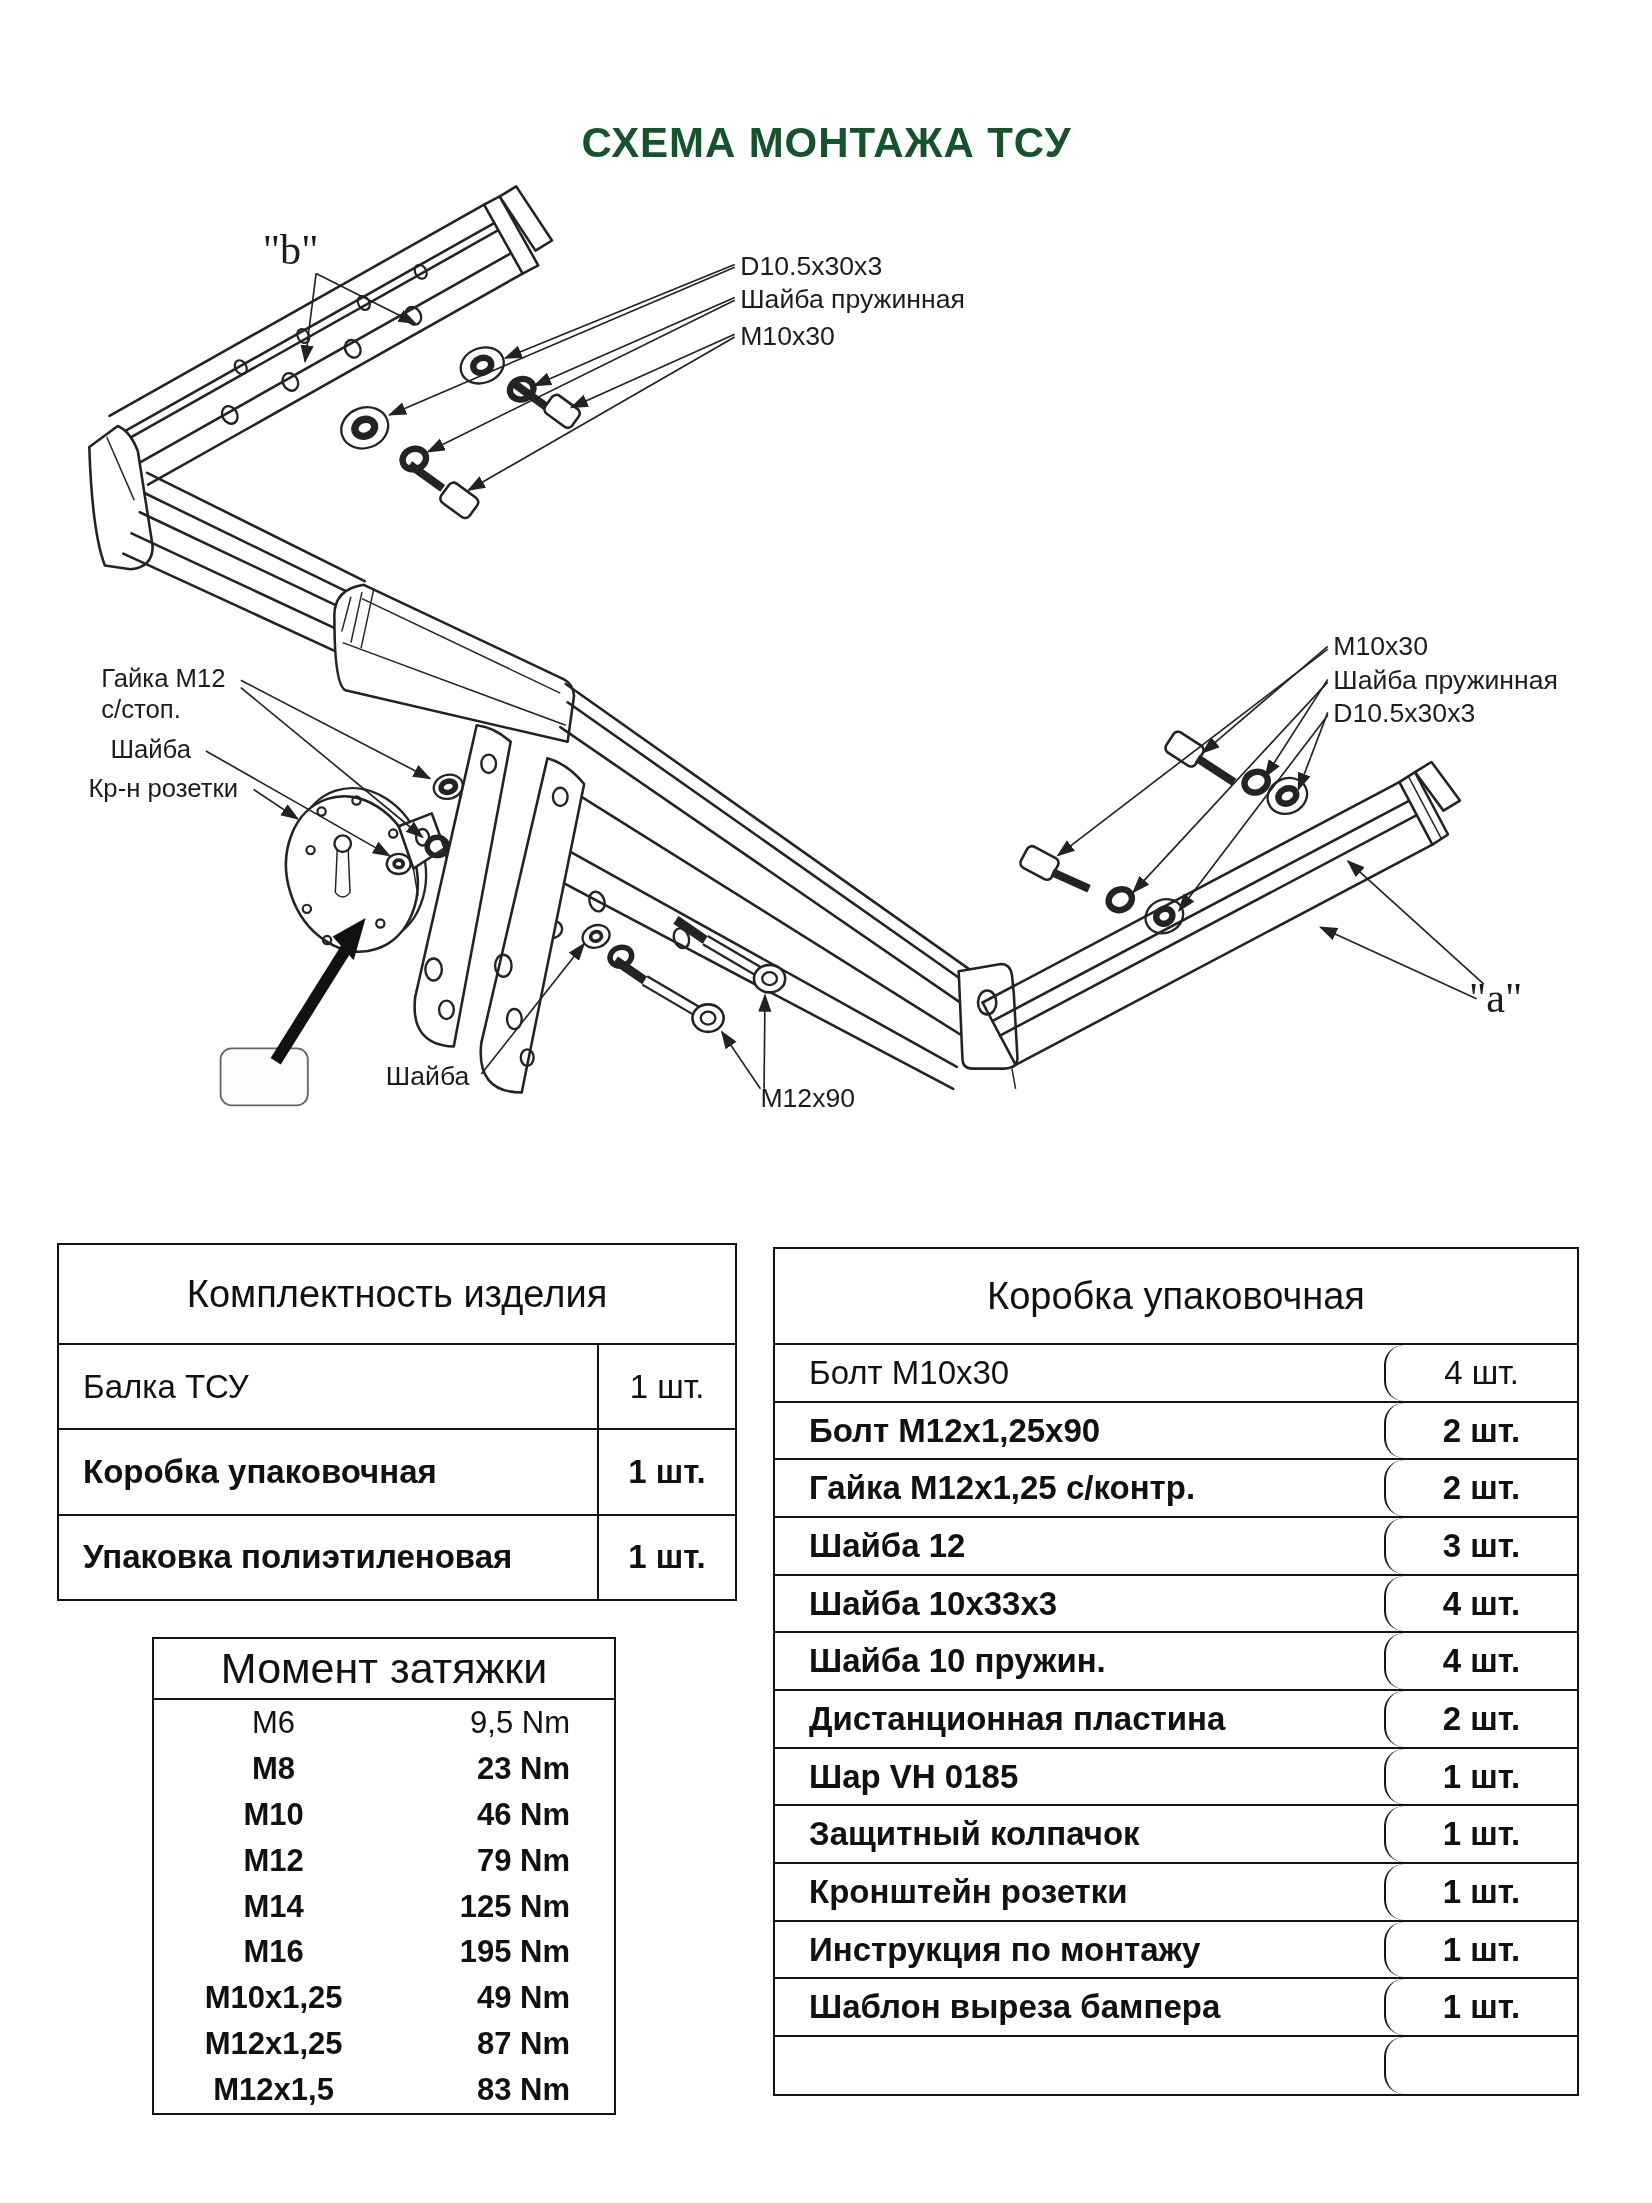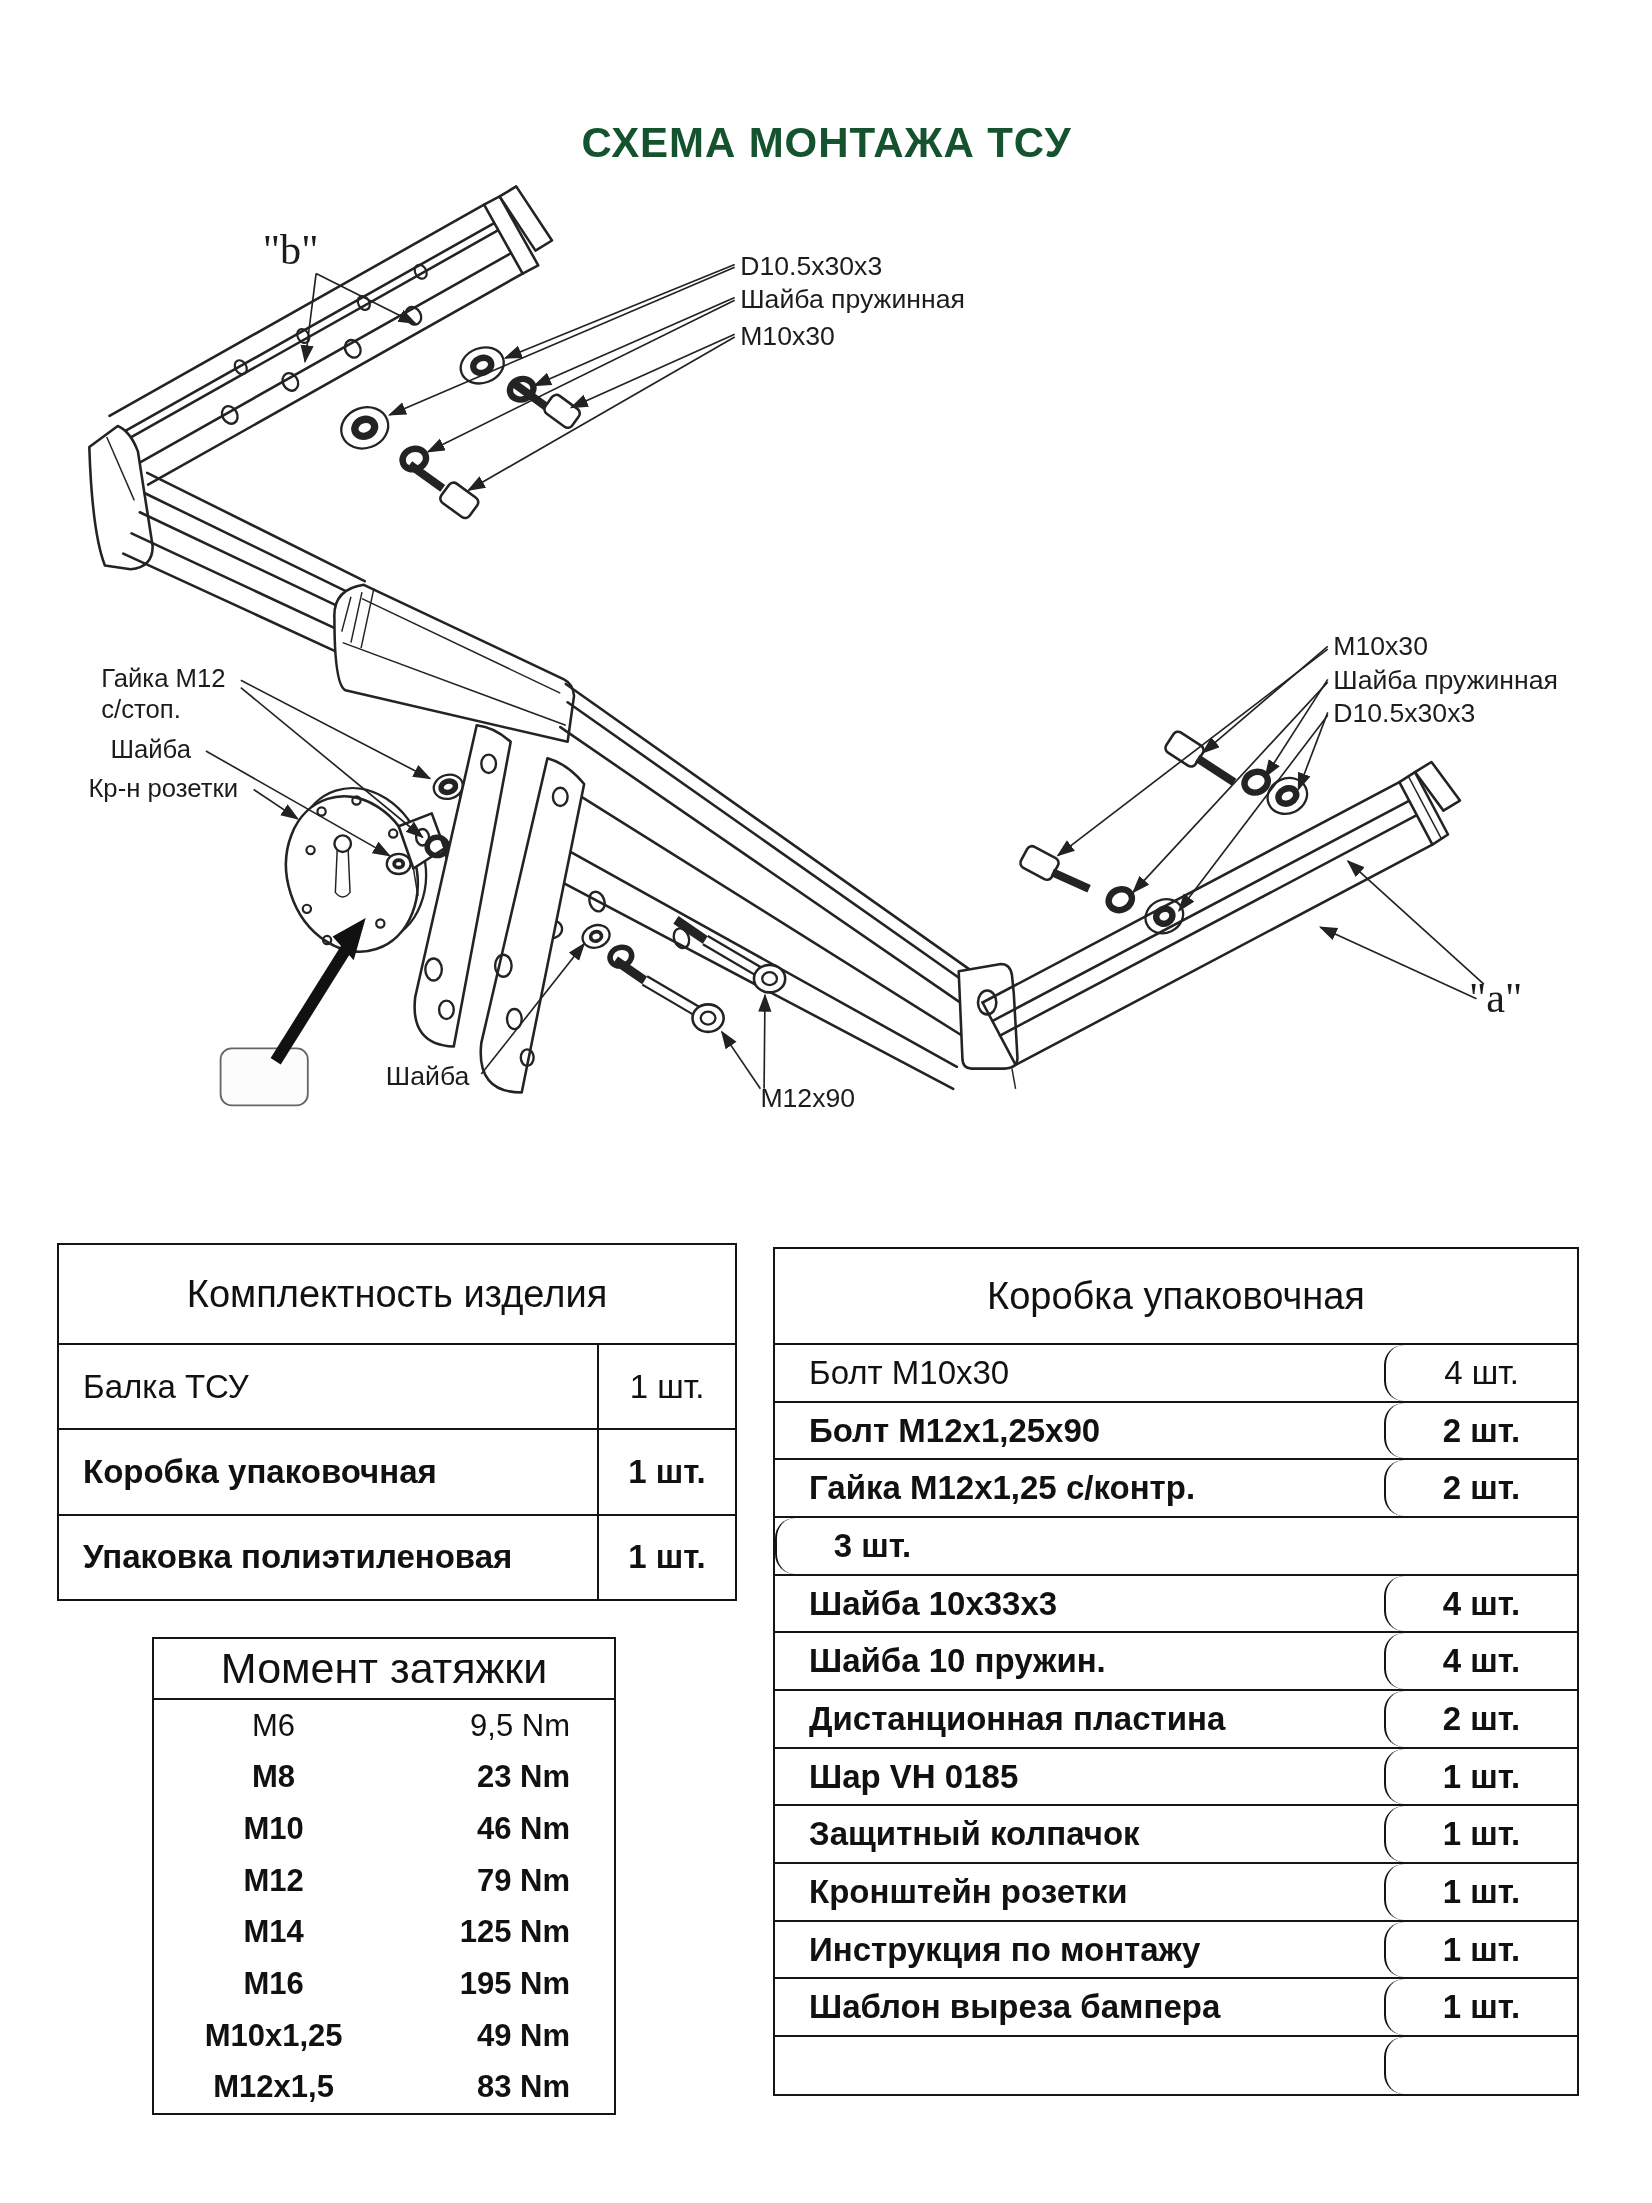--- a/index.html
+++ b/index.html
@@ -289,20 +289,24 @@
       </div>
       <div class="trow">
         <div class="tcol1">М16</div>
         <div class="tcol2">195 Nm</div>
       </div>
       <div class="trow">
         <div class="tcol1">М10х1,25</div>
         <div class="tcol2">49 Nm</div>
       </div>
       <div class="trow">
+        <div class="tcol1">М12х1,25</div>
+        <div class="tcol2">87 Nm</div>
+      </div>
+      <div class="trow">
         <div class="tcol1">М12х1,5</div>
         <div class="tcol2">83 Nm</div>
       </div>
     </div>
   </div>
 
   <div class="tbl box">
     <div class="tbl-hdr">Коробка упаковочная</div>
     <div class="tbl-body">
       <div class="trow">
@@ -311,20 +315,21 @@
       </div>
       <div class="trow">
         <div class="tname">Болт М12х1,25х90</div>
         <div class="tqty">2 шт.</div>
       </div>
       <div class="trow">
         <div class="tname">Гайка М12х1,25 с/контр.</div>
         <div class="tqty">2 шт.</div>
       </div>
       <div class="trow">
+        <div class="tname">Шайба 12</div>
         <div class="tqty">3 шт.</div>
       </div>
       <div class="trow">
         <div class="tname">Шайба 10х33х3</div>
         <div class="tqty">4 шт.</div>
       </div>
       <div class="trow">
         <div class="tname">Шайба 10  пружин.</div>
         <div class="tqty">4 шт.</div>
       </div>

